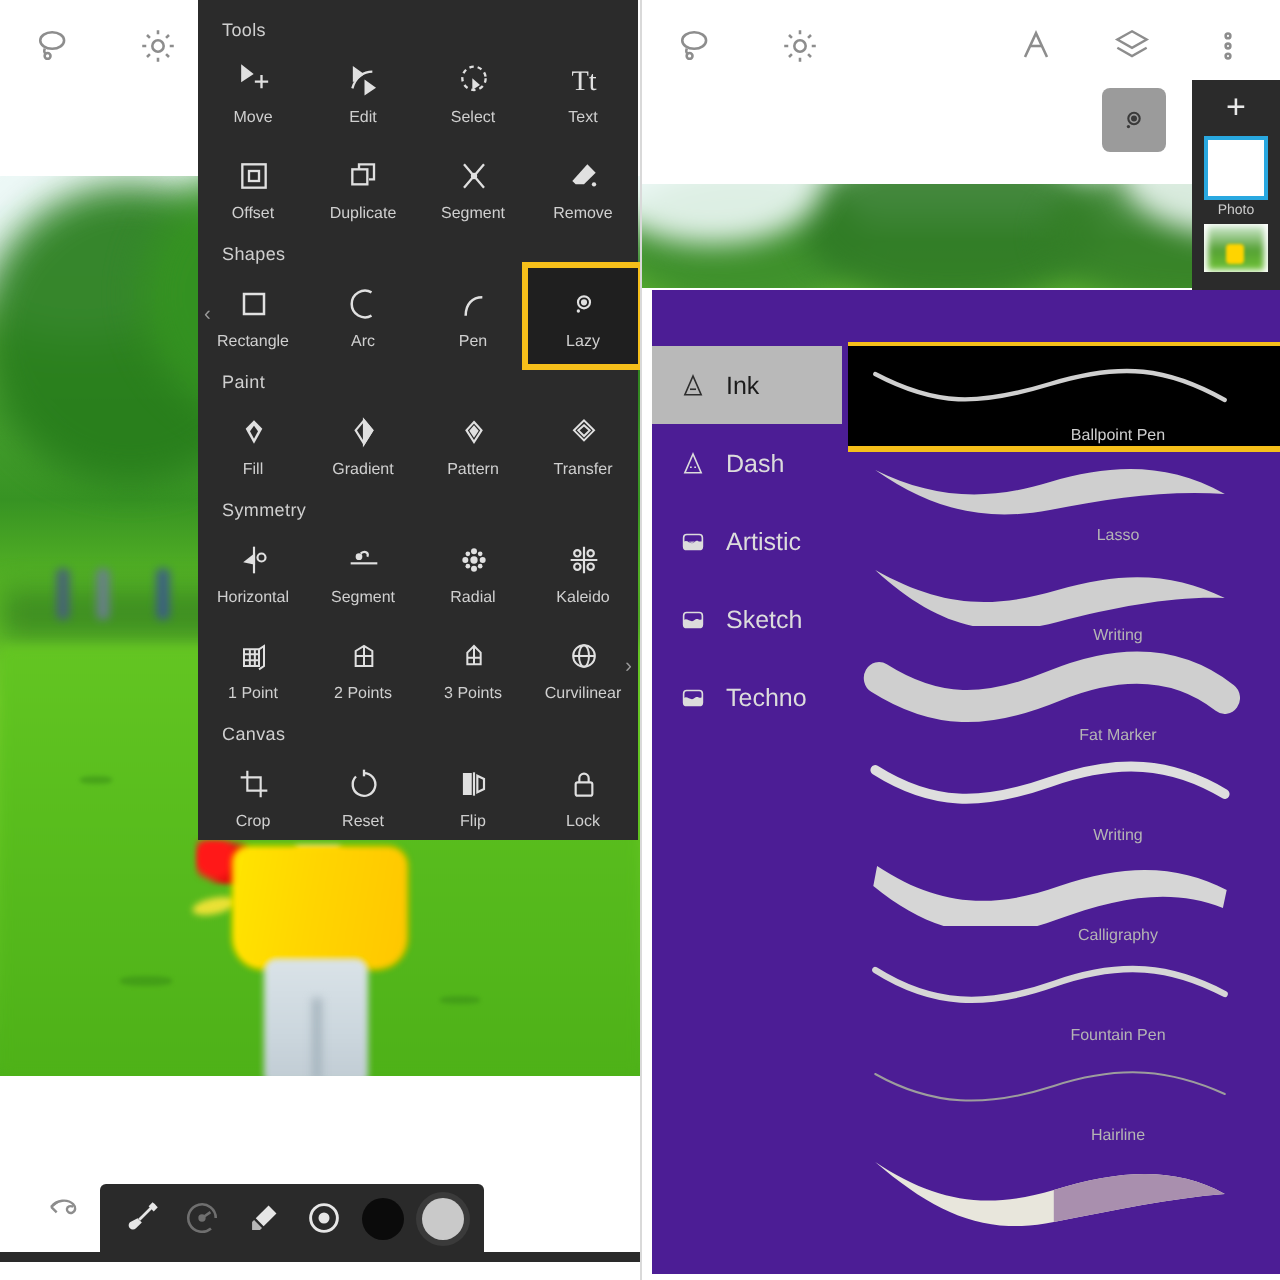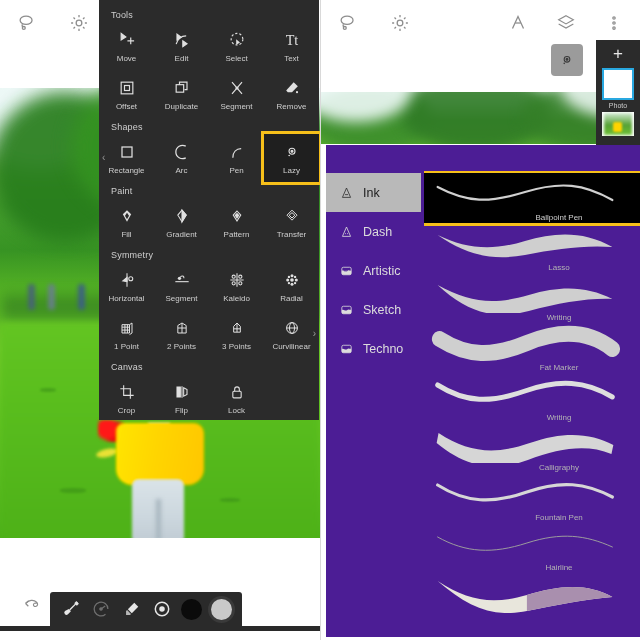--- a/index.html
+++ b/index.html
@@ -401,46 +401,46 @@
             <svg viewBox="0 0 24 24" fill="none" stroke="currentColor" stroke-width="1.3">
               <path d="M4 14h16"></path>
               <path d="M10 8c3-2 5 0 4 2"></path>
               <circle cx="9" cy="10" r="2" fill="currentColor" stroke="none"></circle>
             </svg>
           </span>
         <span class="tlabel">Segment</span>
       </div>
       <div class="tp-cell">
         <span class="tip">
-            <svg viewBox="0 0 24 24" fill="none" stroke="currentColor" stroke-width="1.3">
-              <path d="M4 12h16M12 4v16"></path>
-              <circle cx="8" cy="8" r="1.9"></circle>
-              <circle cx="16" cy="8" r="1.9"></circle>
-              <circle cx="8" cy="16" r="1.9"></circle>
-              <circle cx="16" cy="16" r="1.9"></circle>
-            </svg>
-          </span>
-        <span class="tlabel">Kaleido</span>
-      </div>
-      <div class="tp-cell">
-        <span class="tip">
             <svg viewBox="0 0 24 24" fill="currentColor">
               <circle cx="12" cy="12" r="2.2"></circle>
               <circle cx="12" cy="6.8" r="1.8"></circle>
               <circle cx="12" cy="17.2" r="1.8"></circle>
               <circle cx="6.8" cy="12" r="1.8"></circle>
               <circle cx="17.2" cy="12" r="1.8"></circle>
               <circle cx="8.3" cy="8.3" r="1.4"></circle>
               <circle cx="15.7" cy="15.7" r="1.4"></circle>
               <circle cx="15.7" cy="8.3" r="1.4"></circle>
               <circle cx="8.3" cy="15.7" r="1.4"></circle>
             </svg>
           </span>
         <span class="tlabel">Radial</span>
       </div>
+      <div class="tp-cell">
+        <span class="tip">
+            <svg viewBox="0 0 24 24" fill="none" stroke="currentColor" stroke-width="1.3">
+              <path d="M4 12h16M12 4v16"></path>
+              <circle cx="8" cy="8" r="1.9"></circle>
+              <circle cx="16" cy="8" r="1.9"></circle>
+              <circle cx="8" cy="16" r="1.9"></circle>
+              <circle cx="16" cy="16" r="1.9"></circle>
+            </svg>
+          </span>
+        <span class="tlabel">Kaleido</span>
+      </div>
     </div>
 
     <div class="tp-grid" style="position:relative">
       <span class="arrow-r" style="top:18px">›</span>
       <div class="tp-cell">
         <span class="tip">
             <svg viewBox="0 0 24 24" fill="none" stroke="currentColor" stroke-width="1.2">
               <path d="M6 8h9v10H6z"></path>
               <path d="M15 8l3-2v12l-3 2M6 11h9M6 14.5h9M9.5 8v10M12.5 8v10"></path>
             </svg>
@@ -480,20 +480,29 @@
     <div class="tp-section">Canvas</div>
     <div class="tp-grid">
       <div class="tp-cell">
         <span class="tip">
             <svg viewBox="0 0 24 24" fill="none" stroke="currentColor" stroke-width="1.3">
               <path d="M8 4v12h12"></path>
               <path d="M4 8h12v12"></path>
             </svg>
           </span>
         <span class="tlabel">Crop</span>
+      </div>
+      <div class="tp-cell">
+        <span class="tip">
+            <svg viewBox="0 0 24 24" fill="none" stroke="currentColor" stroke-width="1.4">
+              <path d="M12 5.5a6.8 6.8 0 1 1-4.8 2"></path>
+              <path d="M12 3.4v4"></path>
+            </svg>
+          </span>
+        <span class="tlabel">Reset</span>
       </div>
       <div class="tp-cell">
         <span class="tip">
             <svg viewBox="0 0 24 24" fill="none" stroke="currentColor" stroke-width="1.3">
               <path d="M12 5v14"></path>
               <path d="M6 6h4v12H6z" fill="currentColor"></path>
               <path d="M14 7l4 2v6l-4 2z"></path>
             </svg>
           </span>
         <span class="tlabel">Flip</span>

